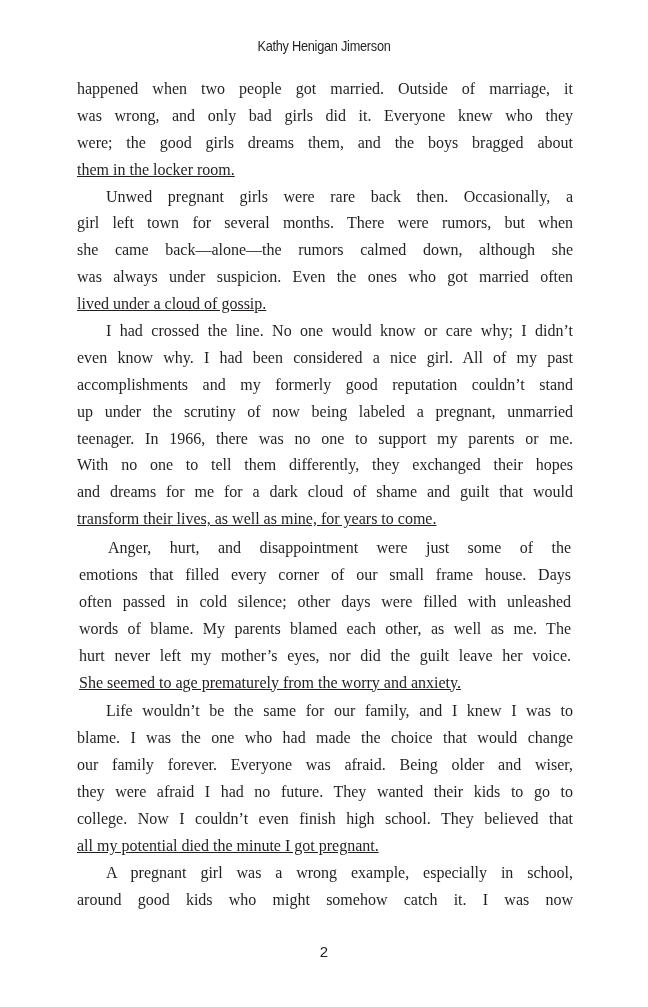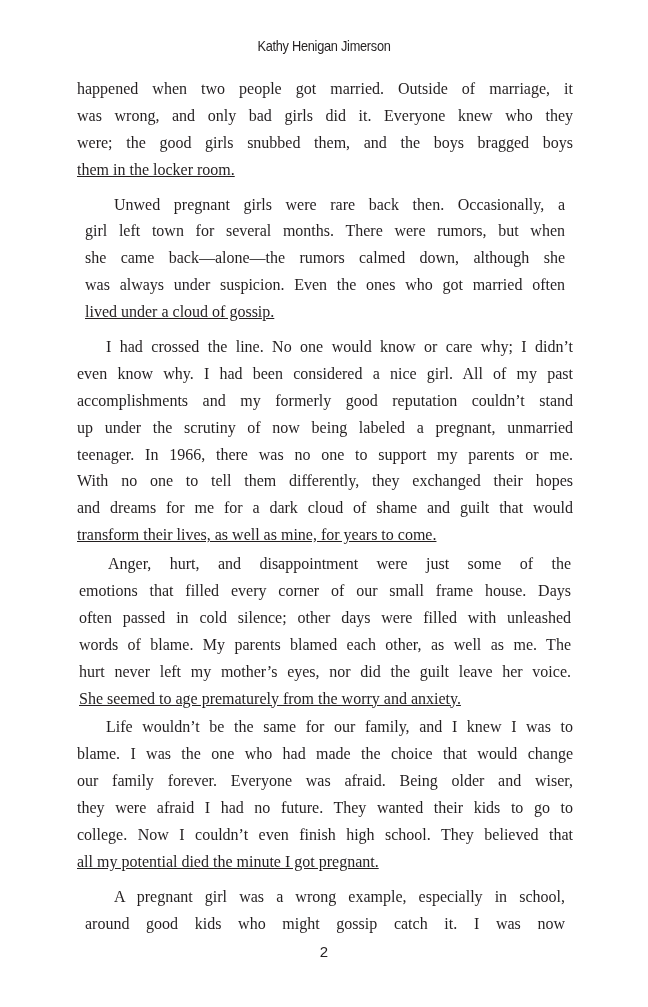--- a/index.html
+++ b/index.html
@@ -63,25 +63,25 @@
 </head>
 <body>
 
 <div class="running-head">Kathy Henigan Jimerson</div>
 
 <div class="body-text">
 
   <p style="margin:0">
     <span class="line">happened when two people got married. Outside of marriage, it</span>
     <span class="line">was wrong, and only bad girls did it. Everyone knew who they</span>
-    <span class="line">were; the good girls snubbed them, and the boys bragged boys</span>
+    <span class="line">were; the good girls dreams them, and the boys bragged about</span>
     <span class="line last">them in the locker room.</span>
   </p>
 
-  <p style="margin:8px">
+  <p style="margin:0">
     <span class="line indent">Unwed pregnant girls were rare back then. Occasionally, a</span>
     <span class="line">girl left town for several months. There were rumors, but when</span>
     <span class="line">she came back—alone—the rumors calmed down, although she</span>
     <span class="line">was always under suspicion. Even the ones who got married often</span>
     <span class="line last">lived under a cloud of gossip.</span>
   </p>
 
   <p style="margin:0">
     <span class="line indent">I had crossed the line. No one would know or care why; I didn’t</span>
     <span class="line">even know why. I had been considered a nice girl. All of my past</span>
@@ -104,19 +104,19 @@
 
   <p style="margin:0">
     <span class="line indent">Life wouldn’t be the same for our family, and I knew I was to</span>
     <span class="line">blame. I was the one who had made the choice that would change</span>
     <span class="line">our family forever. Everyone was afraid. Being older and wiser,</span>
     <span class="line">they were afraid I had no future. They wanted their kids to go to</span>
     <span class="line">college. Now I couldn’t even finish high school. They believed that</span>
     <span class="line last">all my potential died the minute I got pregnant.</span>
   </p>
 
-  <p style="margin:8px">
+  <p style="margin:0">
     <span class="line indent">A pregnant girl was a wrong example, especially in school,</span>
-    <span class="line">around good kids who might gossip catch it. I was now</span>
+    <span class="line">around good kids who might somehow catch it. I was now</span>
   </p>
 </div>
 
 <div class="folio">2</div>
 
 </body></html>

